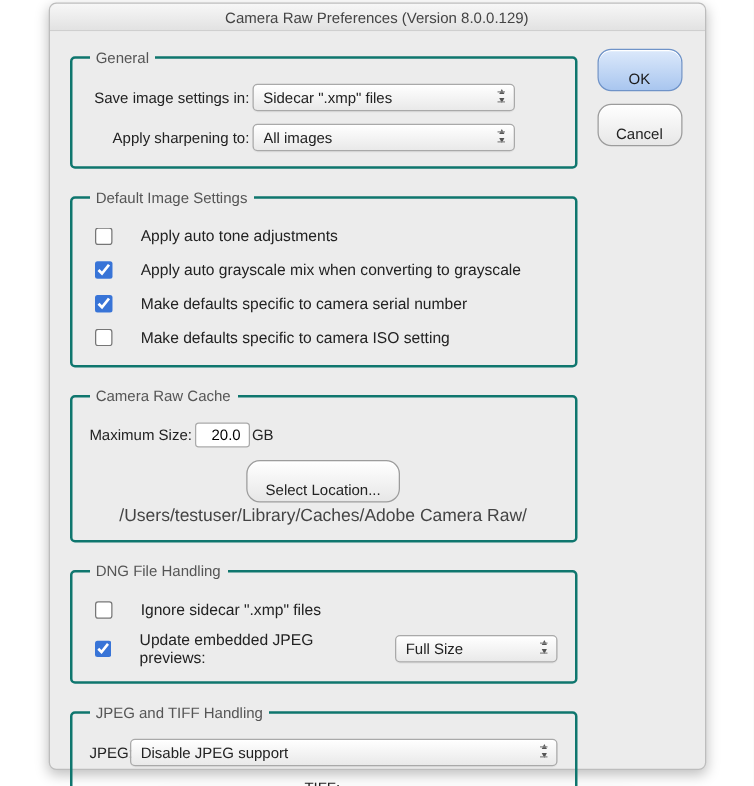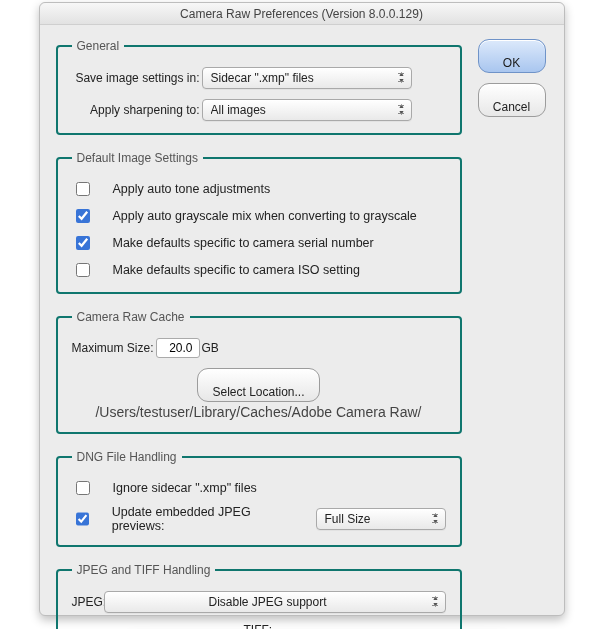--- a/index.html
+++ b/index.html
@@ -263,21 +263,21 @@
             <span class="arrows">▲<br>▼</span>
           </span>
         </div>
       </fieldset>
 
       <fieldset class="group" style="position:relative;">
         <legend>JPEG and TIFF Handling</legend>
         <div class="row">
           <span style="width:30px">JPEG:</span>
           <span class="select-wrap" style="flex:1;">
-            <select class="aqua" style="width:100%;text-align:center;">
+            <select class="aqua" style="width:100%;">
               <option>Disable JPEG support</option>
             </select>
             <span class="arrows">▲<br>▼</span>
           </span>
         </div>
         <div class="row" style="margin-bottom:0;flex-direction:column;">
           <span style="width:30px">TIFF:</span>
           <div class="tiff-hidden"></div>
         </div>
 

